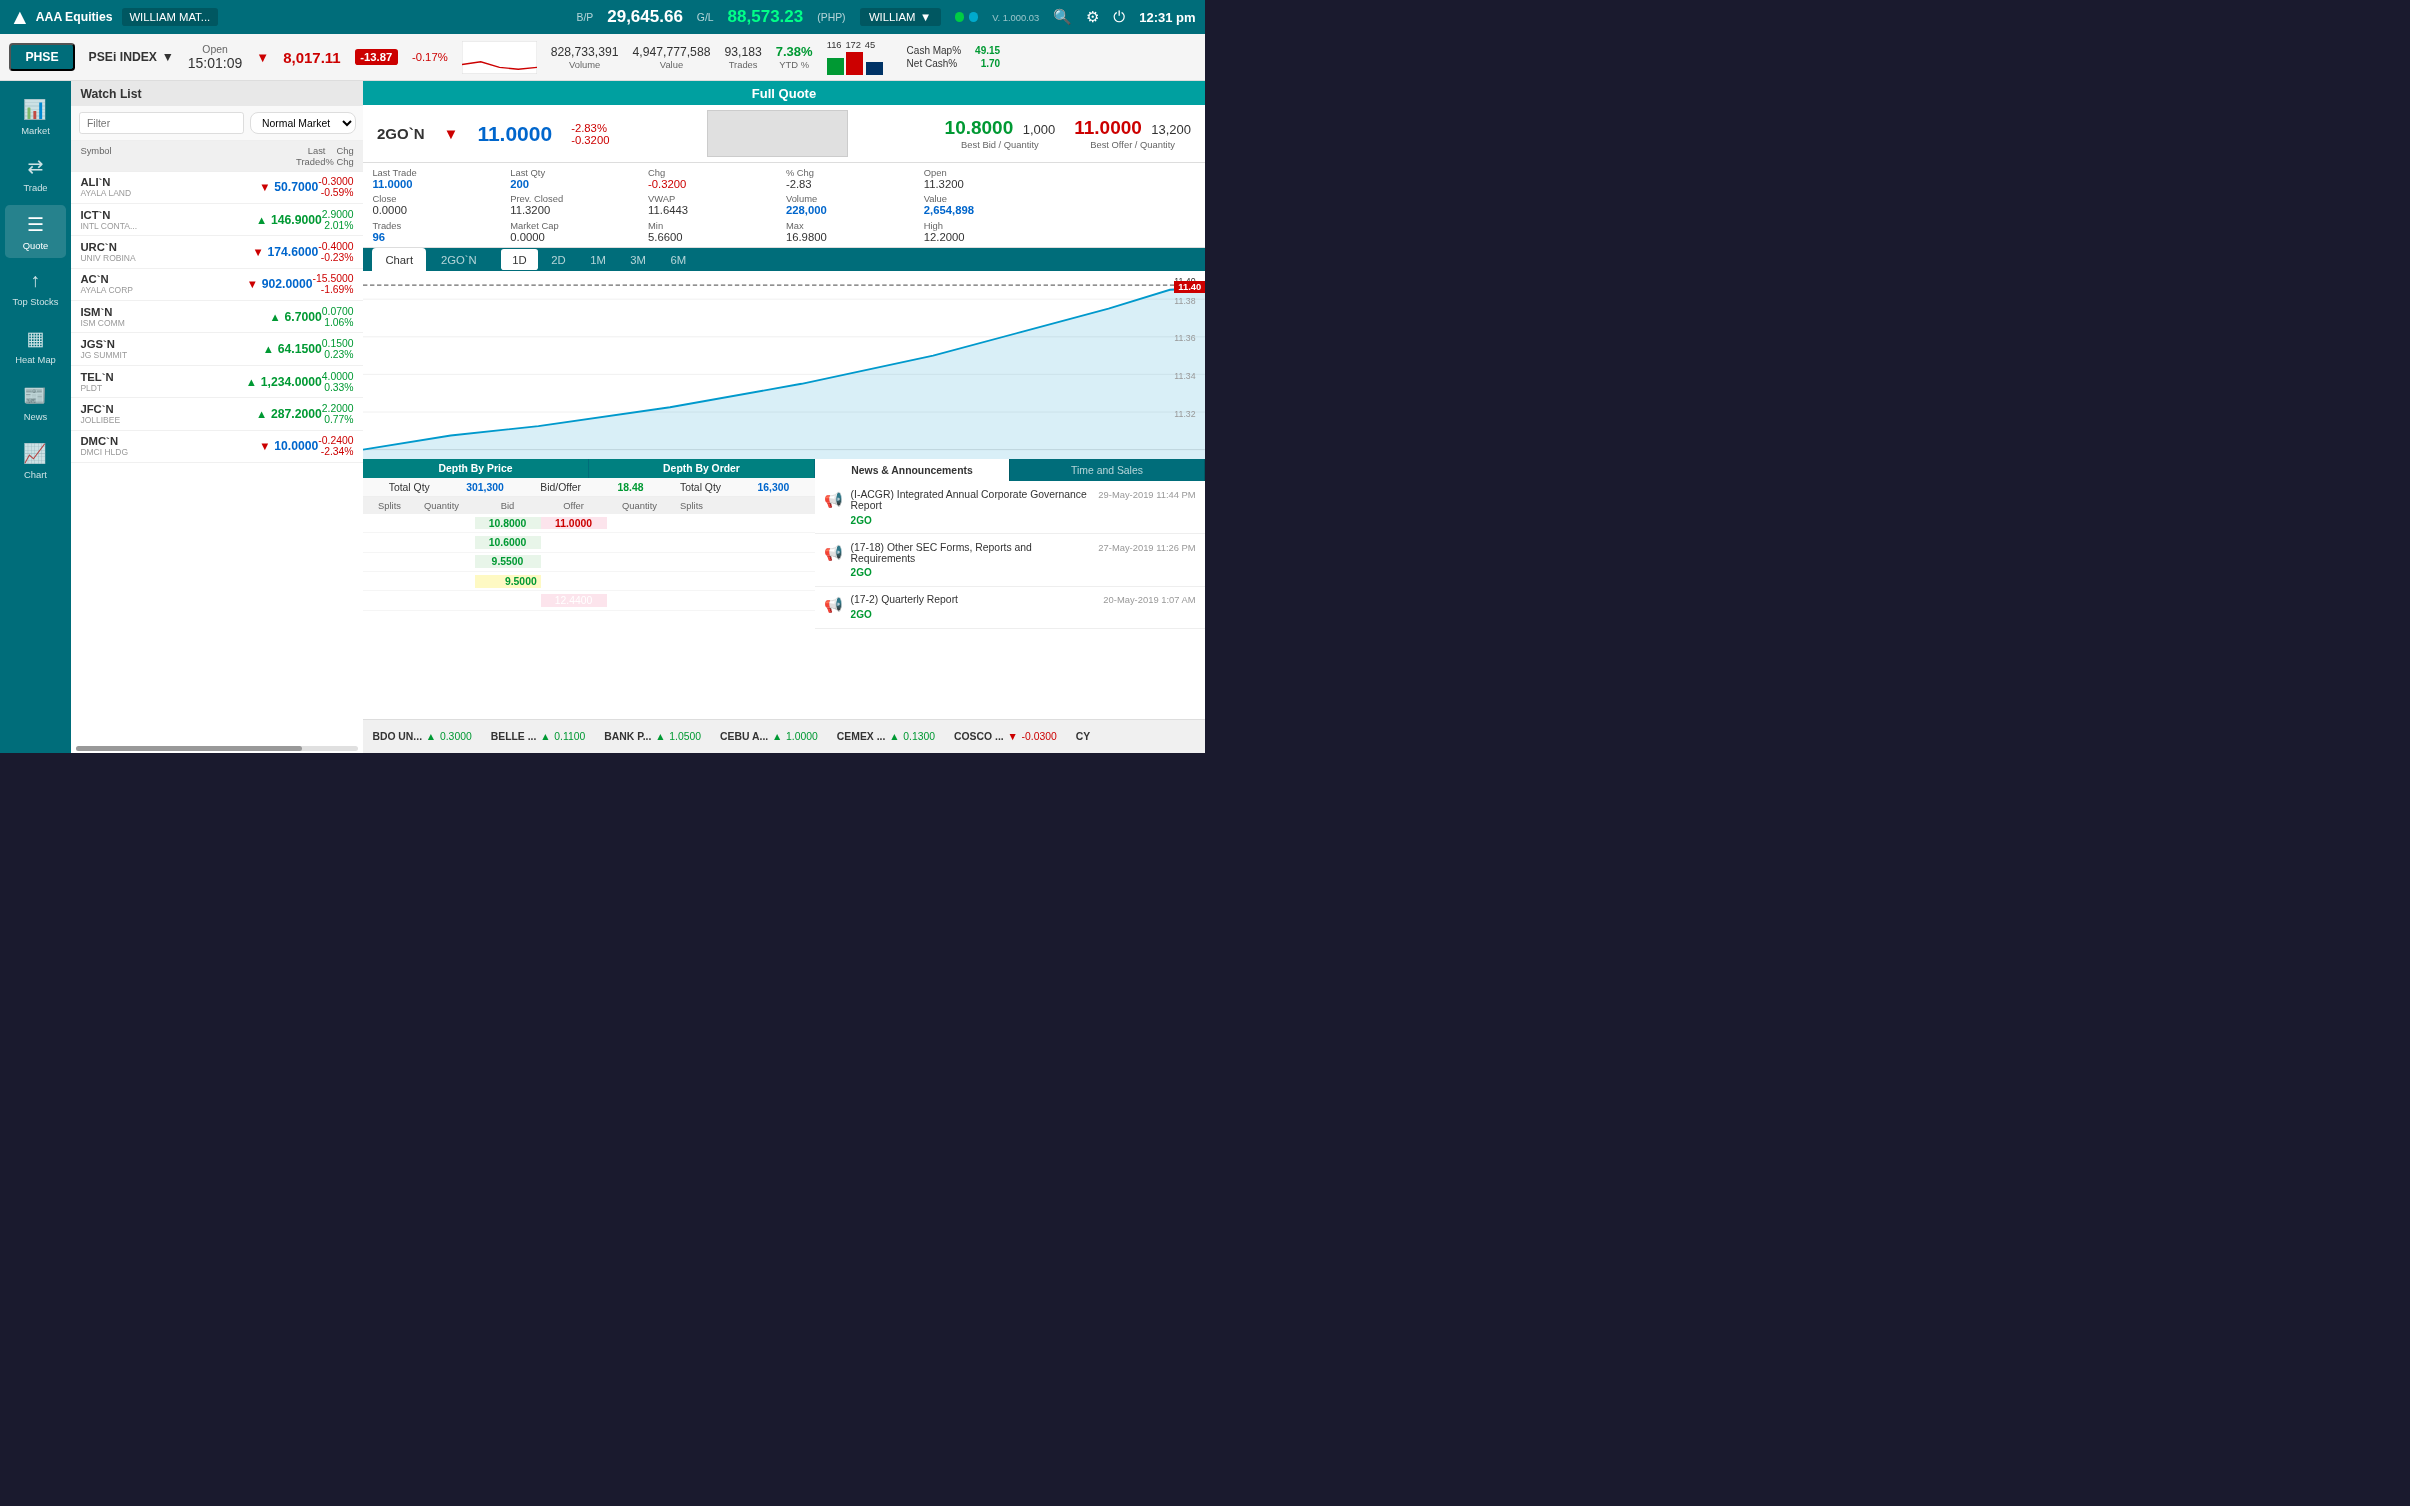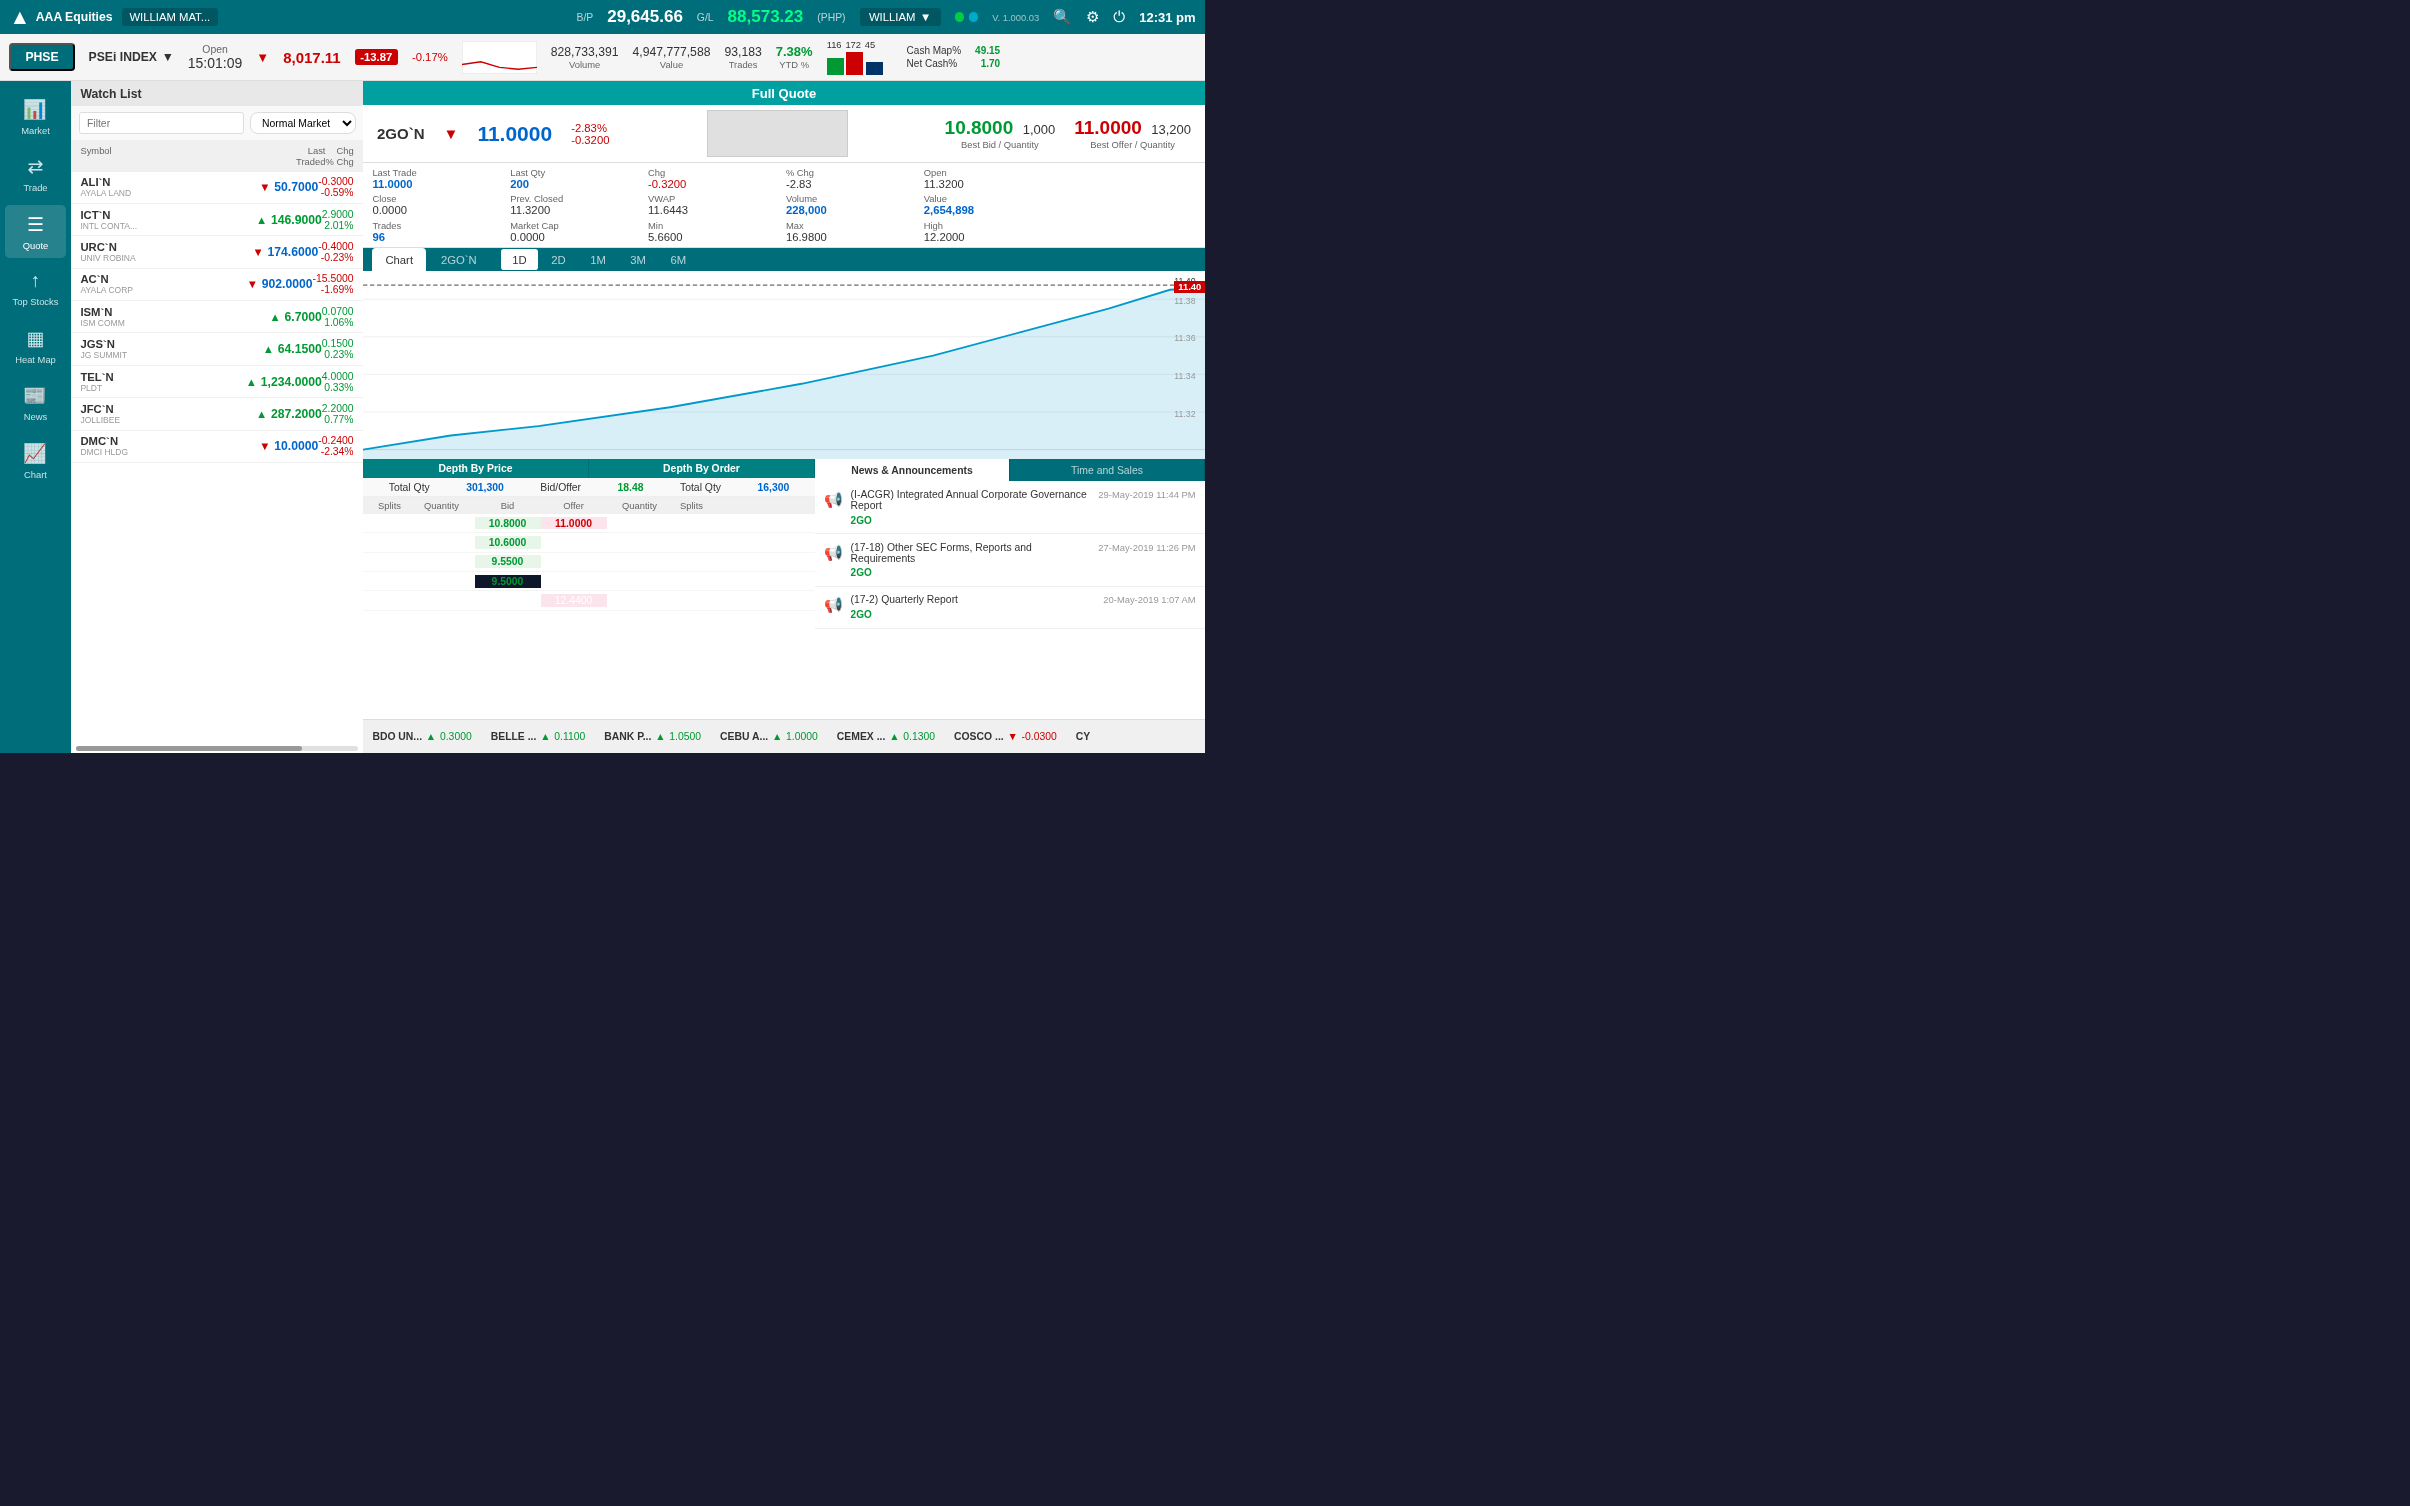--- a/index.html
+++ b/index.html
@@ -834,21 +834,21 @@
           <span class="depth-cell">4,200</span>
           <span class="depth-cell bid-green" style="background:#e8f5e9;">9.5500</span>
           <span class="depth-cell">12.2000</span>
           <span class="depth-cell">17,600</span>
           <span class="depth-cell">2</span>
         </div>
 
         <div class="depth-row">
           <span class="depth-cell">2</span>
           <span class="depth-cell">6,100</span>
-          <span class="depth-cell bid-green" style="background:#0f172a;">9.5000</span>
+          <span class="depth-cell bid-green" style="background:#fef9c3;text-align:right;">9.5000</span>
           <span class="depth-cell">12.4000</span>
           <span class="depth-cell">500</span>
           <span class="depth-cell">1</span>
         </div>
 
         <div class="depth-row">
           <span class="depth-cell"></span>
           <span class="depth-cell"></span>
           <span class="depth-cell"></span>
           <span class="depth-cell" style="background:#fce4ec;">12.4400</span>

